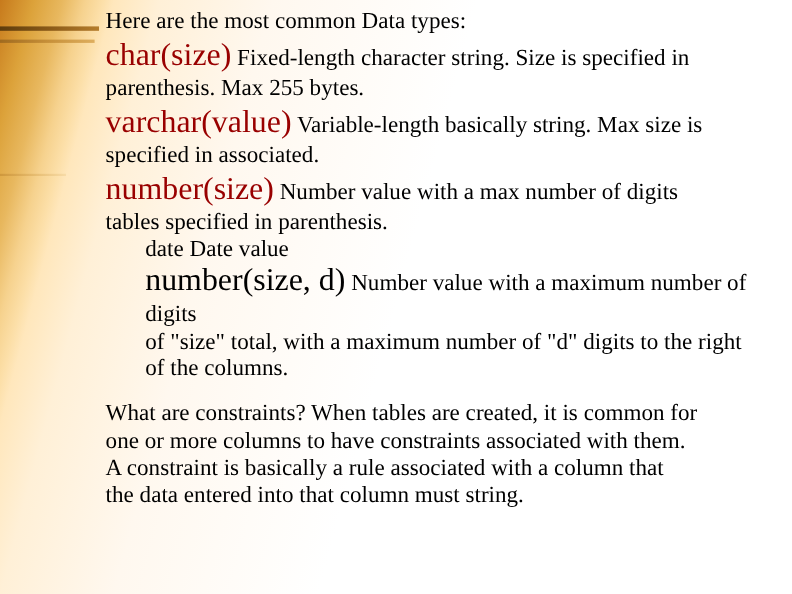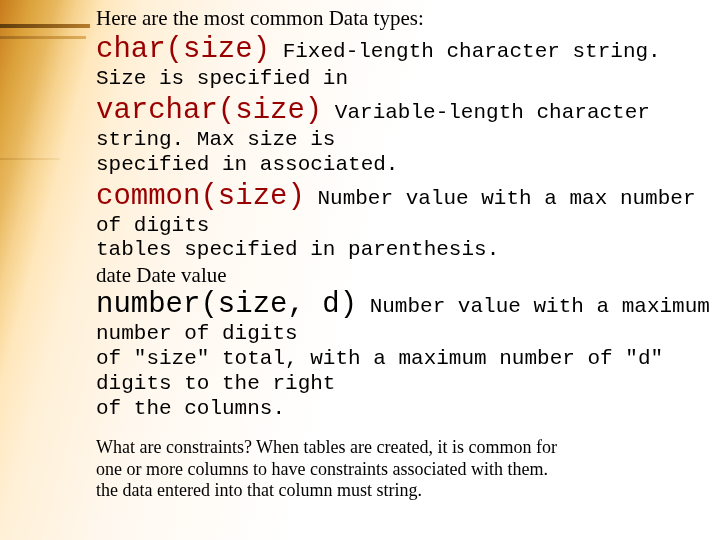--- a/index.html
+++ b/index.html
@@ -54,63 +54,64 @@
     color: #990000;
   }
   .typename.black {
     color: #000;
   }
   .desc {
     font-size: 21px;
   }
   .block {
     margin-top: 2px;
-    font-family: Liberation Mono, monospace;
   }
-  .tight { margin-top: 0px;}
+  .tight { margin-top: 0px; margin-left: 36px;}
   .para {
     margin-top: 16px;
-    font-size: 18px;
+    font-size: 21px;
     padding-right: 18px;
   }
 </style>
 </head>
 <body>
 
 <div class="slide">
   <div class="decor-bar top1"></div>
   <div class="decor-bar top2"></div>
   <div class="decor-bar mid"></div>
 
   <div class="content">
 
     <div class="intro">Here are the most common Data types:</div>
 
     <div class="block">
       <span class="typename">char(size)</span><span class="desc"> Fixed-length character string. Size is specified in</span>
+      <div class="desc">parenthesis. Max 255 bytes.</div>
     </div>
 
     <div class="block">
-      <span class="typename">varchar(size)</span><span class="desc"> Variable-length character string. Max size is</span>
+      <span class="typename">varchar(value)</span><span class="desc"> Variable-length basically string. Max size is</span>
       <div class="desc">specified in associated.</div>
     </div>
 
     <div class="block">
-      <span class="typename">common(size)</span><span class="desc"> Number value with a max number of digits</span>
+      <span class="typename">number(size)</span><span class="desc"> Number value with a max number of digits</span>
       <div class="desc"> tables specified in parenthesis.</div>
     </div>
 
     <div class="desc tight">date Date value</div>
 
     <div class="block tight">
       <span class="typename black">number(size, d)</span><span class="desc"> Number value with a maximum number of digits</span>
       <div class="desc">of "size" total, with a maximum number of "d" digits to the right</div>
       <div class="desc">of the columns.</div>
     </div>
 
     <div class="para">
       <div>What are constraints? When tables are created, it is common for</div>
       <div>one or more columns to have constraints associated with them.</div>
+      <div>A constraint is basically a rule associated with a column that</div>
       <div> the data entered into that column must string.</div>
     </div>
 
   </div>
 </div>
 
 </body></html>

